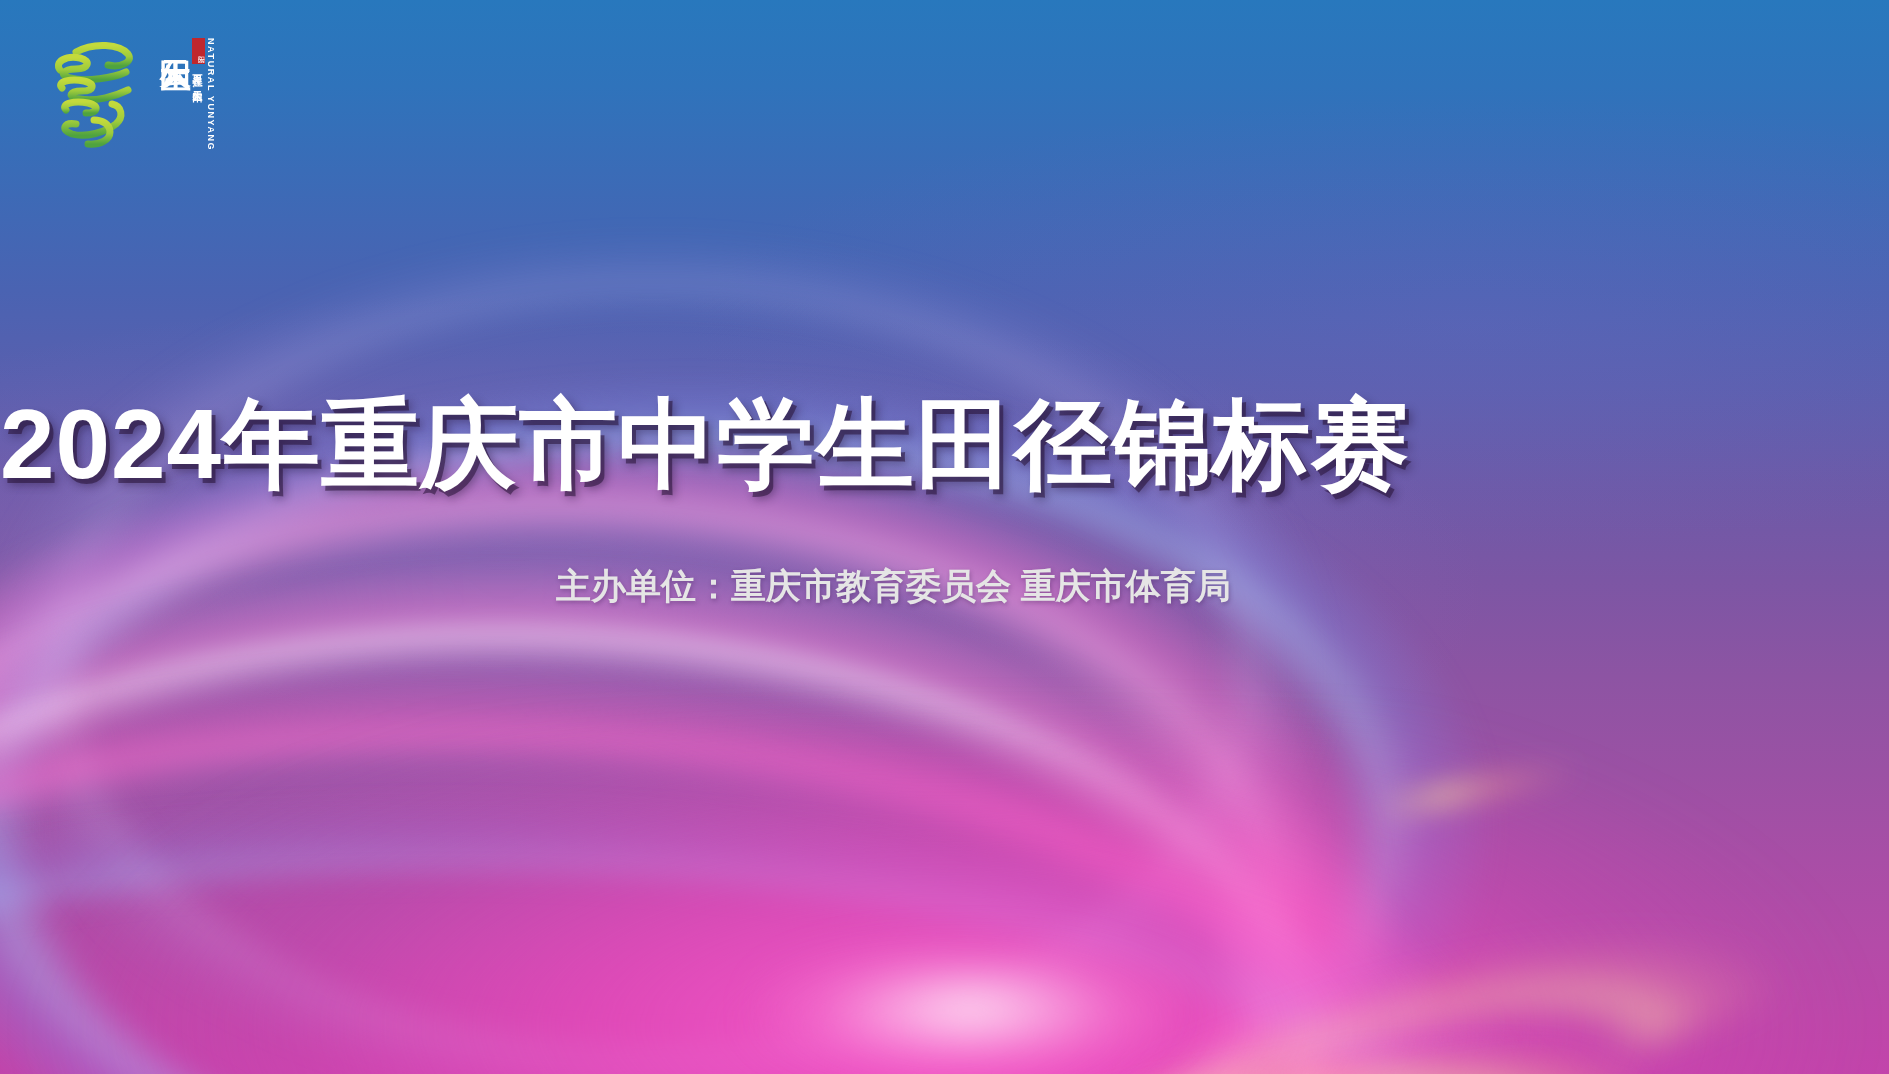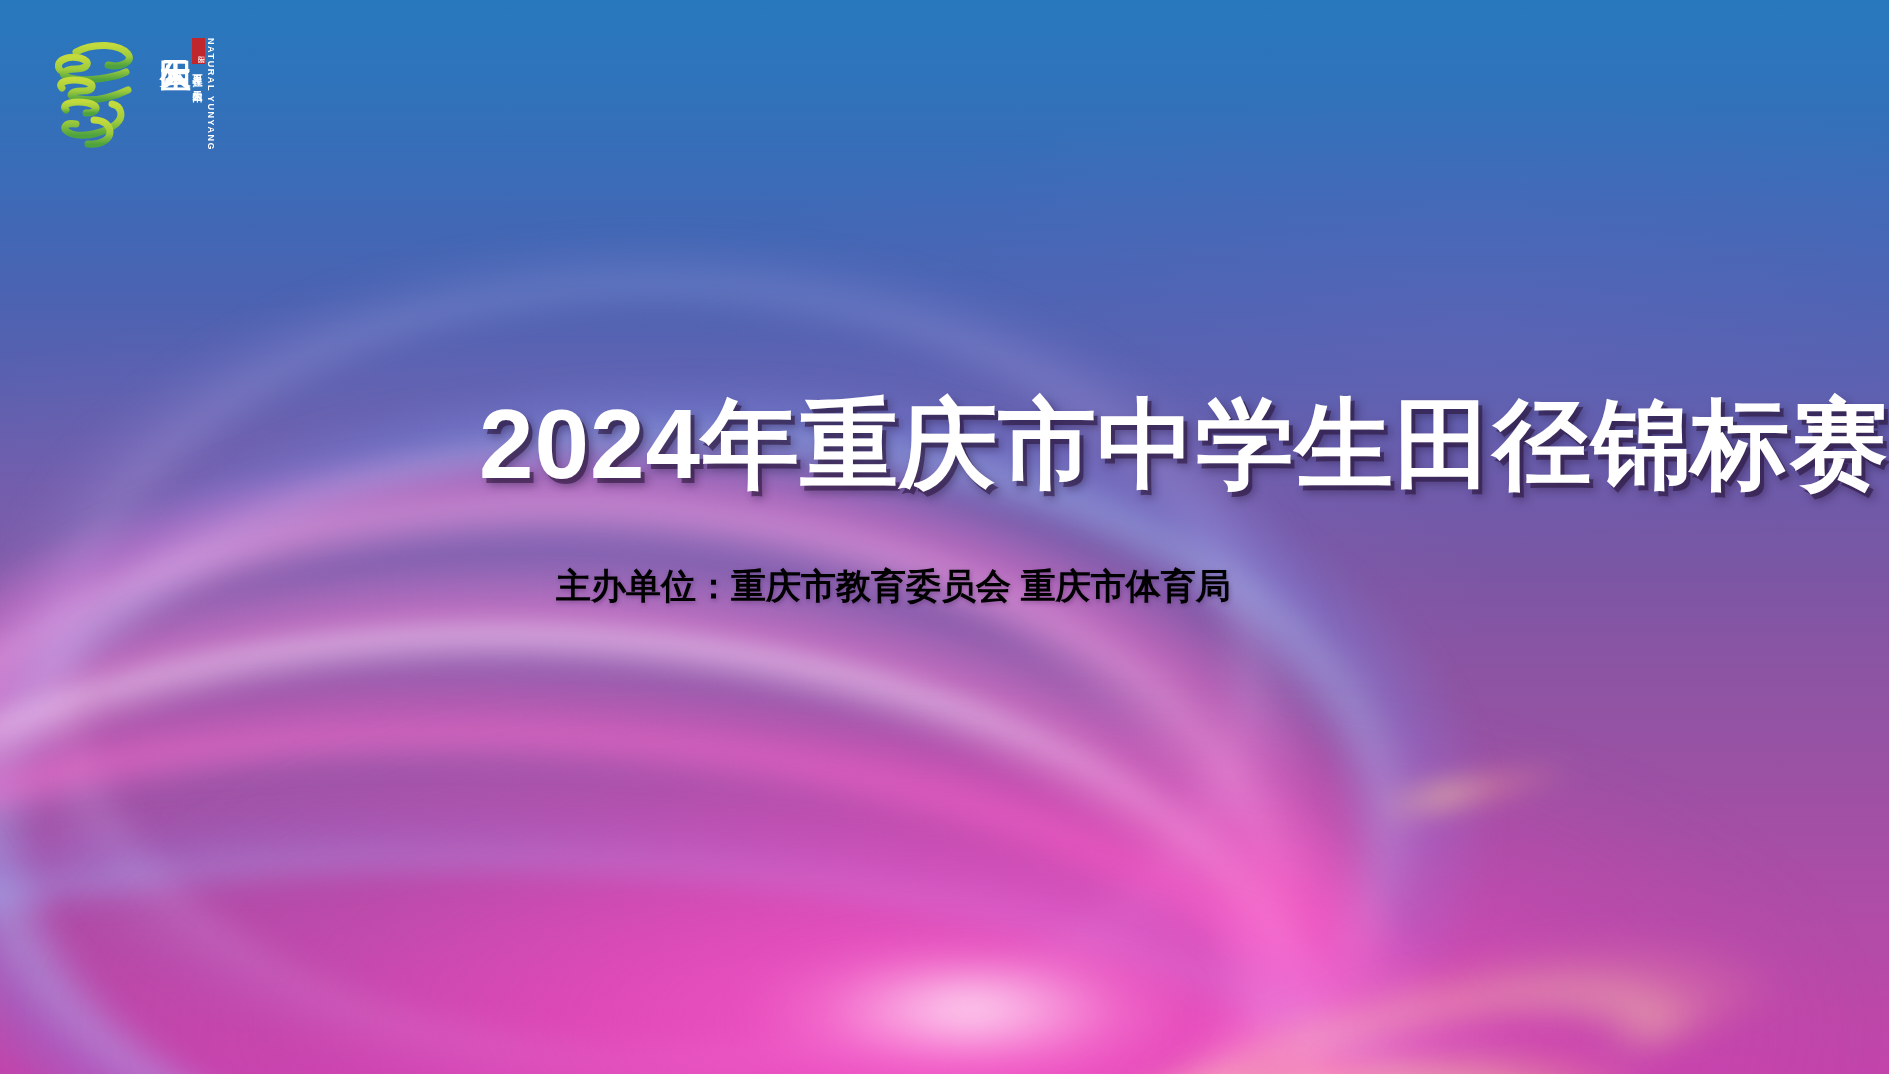--- a/index.html
+++ b/index.html
@@ -280,39 +280,39 @@
     text-orientation: upright;
     white-space: nowrap;
   }
 
   
   .title {
     position: absolute;
     left: 0;
     right: 0;
     top: 326px;
-    text-align: right;
+    text-align: left;
     color: #ffffff;
     font-size: 98px;
     font-weight: 700;
     letter-spacing: 1px;
     line-height: 1.08;
     white-space: nowrap;
     text-shadow:
       4px 5px 0 rgba(40,18,55,0.55),
       6px 7px 10px rgba(30,12,45,0.40);
     font-family: "Liberation Sans", "DejaVu Sans", sans-serif;
   }
 
   .org-block {
     position: absolute;
     left: 556px;
     top: 556px;
     text-align: left;
-    color: #000000;
+    color: #e5e5e5;
   }
   .org-line {
     font-size: 35px;
     font-weight: 700;
     line-height: 60px;
     white-space: nowrap;
     text-shadow: 1px 2px 4px rgba(60,25,80,0.35);
   }
   .org-line.spaced {
     letter-spacing: 3px;

